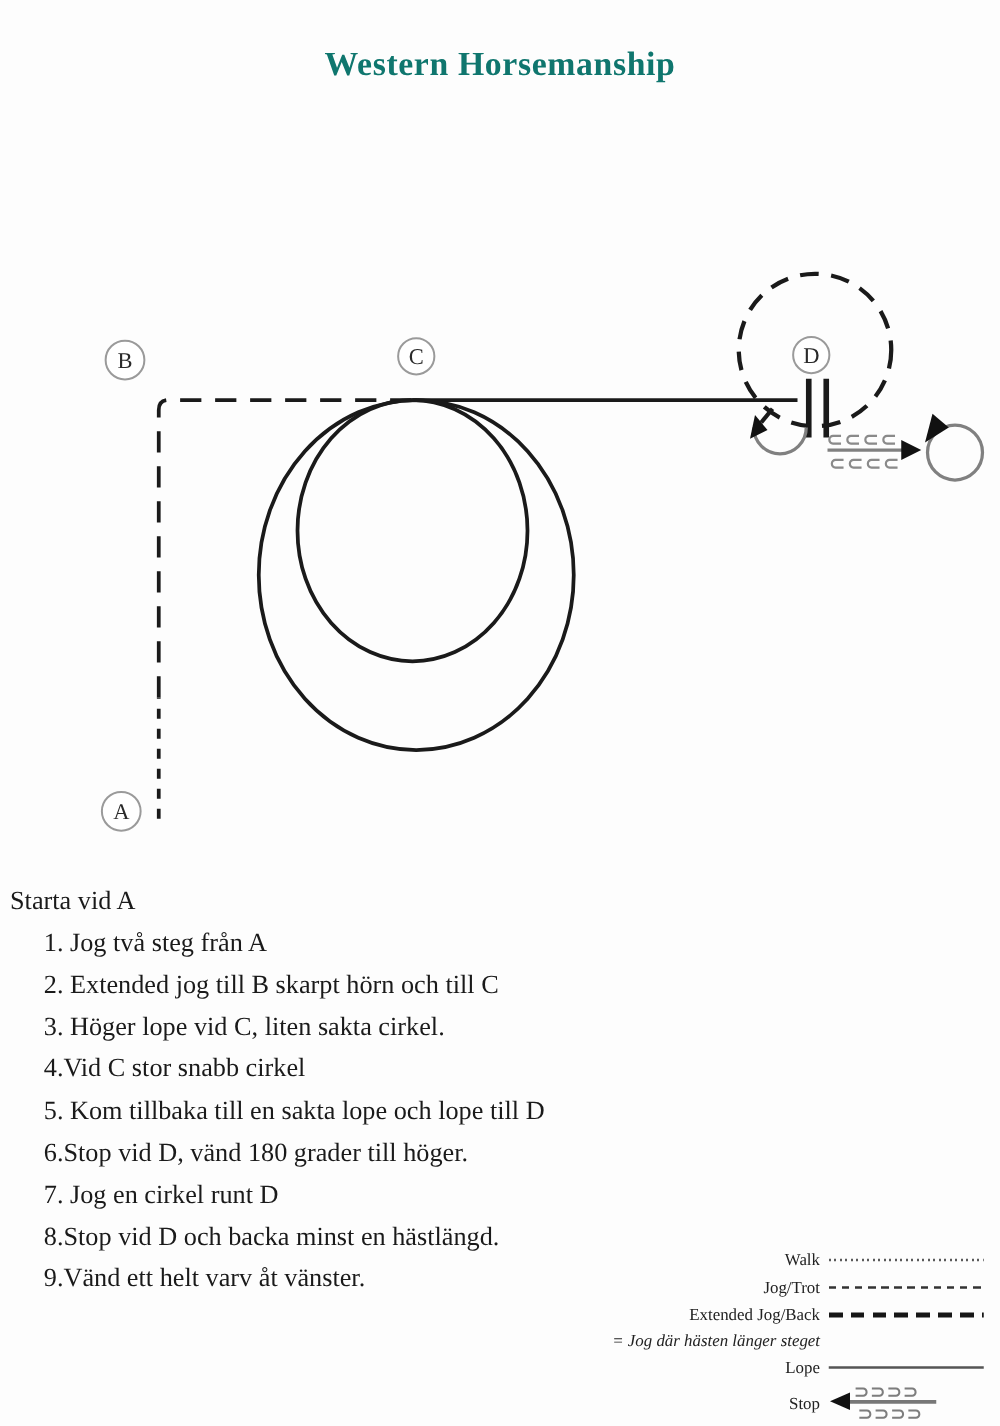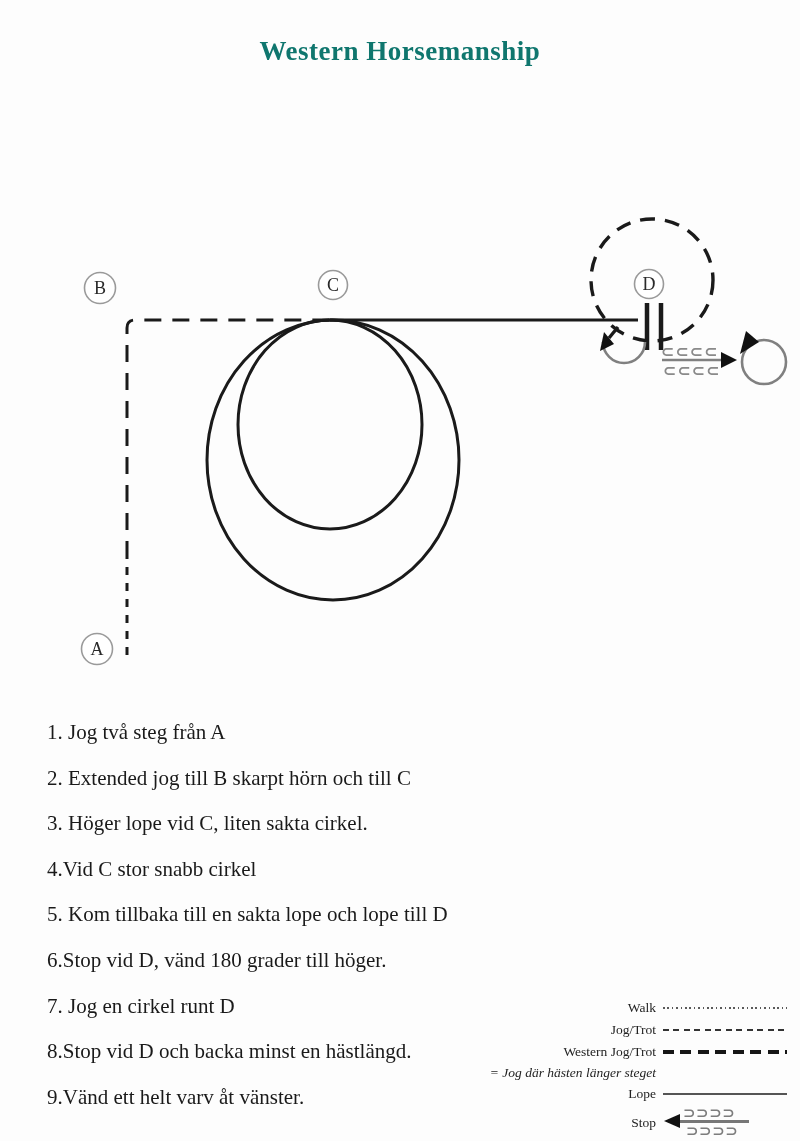--- a/index.html
+++ b/index.html
@@ -22,21 +22,21 @@
   }
   .track{fill:none;stroke:#1a1a1a;}
   .track-gray{fill:none;stroke:#808080;}
   .hoof-svg{
     font-family:"DejaVu Sans",sans-serif;font-weight:bold;
     font-size:16px;fill:#8a8a8a;letter-spacing:1px;
   }
   
   .instructions{position:absolute;left:8px;top:704px;width:620px;font-size:21px;line-height:33.6px;}
   .instr-intro{margin:0;}
-  .instr-step{margin:12px;padding-left:27px;white-space:pre;}
+  .instr-step{margin:0;padding-left:27px;white-space:pre;}
   
   .legend{
     position:absolute;right:13px;top:997px;width:320px;
     display:grid;grid-template-columns:1fr 124px;column-gap:7px;
     row-gap:0;align-items:center;font-size:13.5px;color:#222;
   }
   .legend-label{text-align:right;line-height:22px;white-space:nowrap;}
   .legend-note{
     grid-column:1 / span 2;text-align:right;padding-right:131px;
     line-height:20px;white-space:nowrap;font-style:italic;
@@ -104,39 +104,40 @@
     <circle class="marker-circle" cx="649" cy="94" r="14.5"></circle>
     <text class="marker-letter" x="649" y="100">D</text>
   </g>
   <g>
     <circle class="marker-circle" cx="97" cy="459" r="15.5"></circle>
     <text class="marker-letter" x="97" y="465">A</text>
   </g>
 </svg>
 
 <div class="instructions">
+  <p class="instr-intro">Starta vid A</p>
   <p class="instr-step">1. Jog två steg från A</p>
   <p class="instr-step">2. Extended jog till B skarpt hörn och till C</p>
   <p class="instr-step">3. Höger lope vid C, liten sakta cirkel.</p>
   <p class="instr-step">4.Vid C stor snabb cirkel</p>
   <p class="instr-step">5. Kom tillbaka till en sakta lope och lope till D</p>
   <p class="instr-step">6.Stop vid D, vänd 180 grader till höger.</p>
   <p class="instr-step">7. Jog en cirkel runt D</p>
   <p class="instr-step">8.Stop vid D och backa minst en hästlängd.</p>
   <p class="instr-step">9.Vänd ett helt varv åt vänster.</p>
 </div>
 
 <div class="legend">
   <span class="legend-label">Walk</span>
   <div class="ls ls-walk"></div>
 
   <span class="legend-label">Jog/Trot</span>
   <div class="ls ls-jog"></div>
 
-  <span class="legend-label">Western Jog/Trot</span>
+  <span class="legend-label">Extended Jog/Back</span>
   <div class="ls ls-ext"></div>
 
   <span class="legend-note">= Jog där hästen länger steget</span>
 
   <span class="legend-label">Lope</span>
   <div class="ls ls-lope"></div>
 
   <span class="legend-label">Stop</span>
   <div class="back-sample">
     <span class="hoof-row hr-top">⊃⊃⊃⊃</span>

